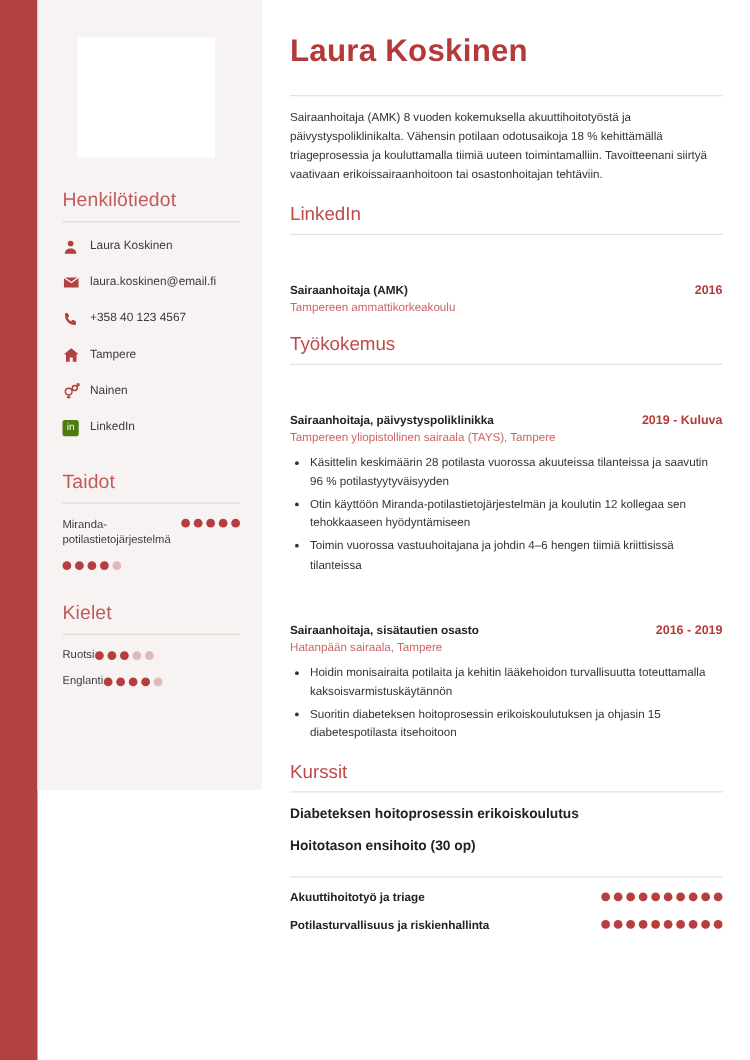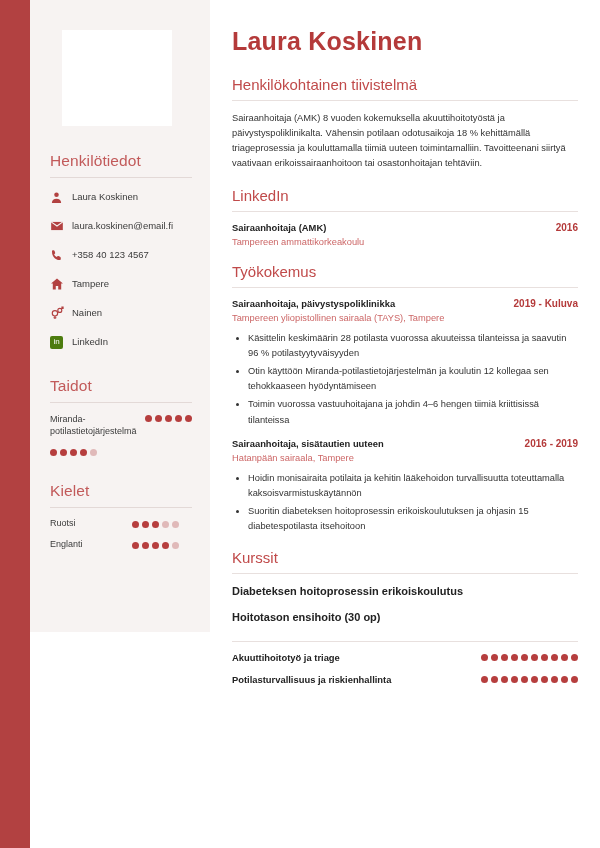--- a/index.html
+++ b/index.html
@@ -89,21 +89,20 @@
     color: #3b3b3b;
     line-height: 1.35;
     max-width: 92px;
   }
   .dots { display: flex; gap: 3px; padding-top: 2px; flex: 0 0 auto; }
   .dot { width: 7px; height: 7px; border-radius: 50%; background: #e0b9b9; }
   .dot.on { background: #b63e3e; }
   .lang-row {
     display: flex;
     align-items: center;
-    justify-content: space-between;
     margin: 0 15px 11px 4px;
   }
   .lang-label { font-size: 9px; color: #3b3b3b; }
   
   .main {
     flex: 1 1 auto;
     height: 848px;
     background: #ffffff;
     box-sizing: border-box;
     padding: 28px 22px 0 22px;
@@ -140,20 +139,21 @@
     display: flex;
     justify-content: space-between;
     align-items: baseline;
     gap: 10px;
   }
   .entry-title {
     font-size: 9.4px;
     font-weight: bold;
     color: #222222;
     line-height: 1.3;
+    margin-top: 28px;
   }
   .entry-date {
     font-size: 10px;
     font-weight: bold;
     color: #b43a3a;
     white-space: nowrap;
   }
   .entry-sub {
     font-size: 9.3px;
     color: #cc6666;
@@ -324,21 +324,20 @@
         </div>
       </div>
 
   </div>
 
   <div class="main">
 
     <div class="name">Laura Koskinen</div>
 
     <div class="block">
-      <div class="sec-h">Henkilökohtainen tiivistelmä</div>
       <div class="sec-rule"></div>
       <div class="summary">Sairaanhoitaja (AMK) 8 vuoden kokemuksella akuuttihoitotyöstä ja päivystyspoliklinikalta. Vähensin potilaan odotusaikoja 18 % kehittämällä triageprosessia ja kouluttamalla tiimiä uuteen toimintamalliin. Tavoitteenani siirtyä vaativaan erikoissairaanhoitoon tai osastonhoitajan tehtäviin.</div>
     </div>
 
     <div class="block">
       <div class="sec-h">LinkedIn</div>
       <div class="sec-rule"></div>
       <div id="education-list">
           <div class="entry">
             <div class="entry-top">
@@ -361,21 +360,21 @@
             </div>
             <div class="entry-sub">Tampereen yliopistollinen sairaala (TAYS), Tampere</div>
             <ul class="bullets">
               <li>Käsittelin keskimäärin 28 potilasta vuorossa akuuteissa tilanteissa ja saavutin 96 % potilastyytyväisyyden</li>
               <li>Otin käyttöön Miranda-potilastietojärjestelmän ja koulutin 12 kollegaa sen tehokkaaseen hyödyntämiseen</li>
               <li>Toimin vuorossa vastuuhoitajana ja johdin 4–6 hengen tiimiä kriittisissä tilanteissa</li>
             </ul>
           </div>
           <div class="entry">
             <div class="entry-top">
-              <span class="entry-title">Sairaanhoitaja, sisätautien uuteen</span>
+              <span class="entry-title">Sairaanhoitaja, sisätautien osasto</span>
               <span class="entry-date">2016 - 2019</span>
             </div>
             <div class="entry-sub">Hatanpään sairaala, Tampere</div>
             <ul class="bullets">
               <li>Hoidin monisairaita potilaita ja kehitin lääkehoidon turvallisuutta toteuttamalla kaksoisvarmistuskäytännön</li>
               <li>Suoritin diabeteksen hoitoprosessin erikoiskoulutuksen ja ohjasin 15 diabetespotilasta itsehoitoon</li>
             </ul>
           </div>
         </div>
     </div>

